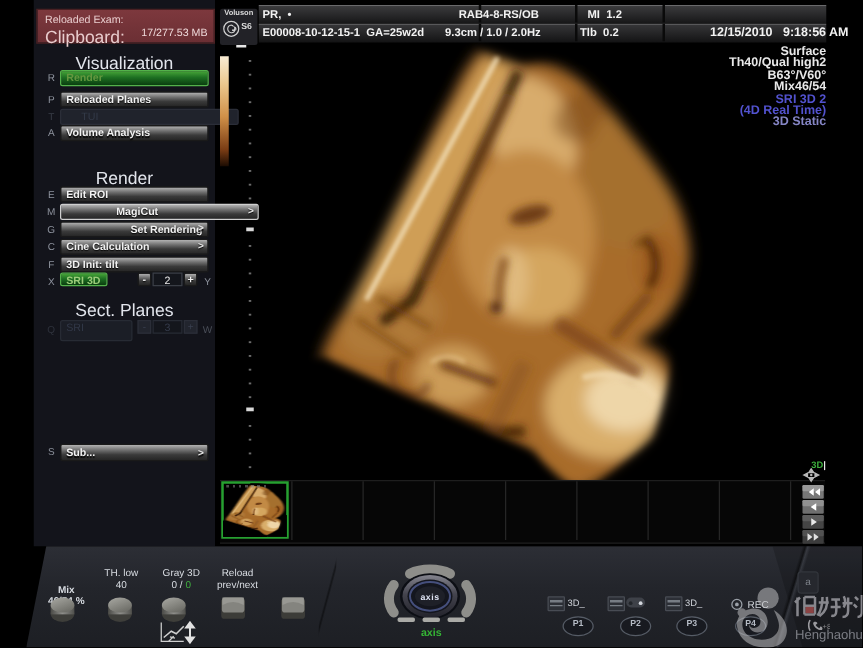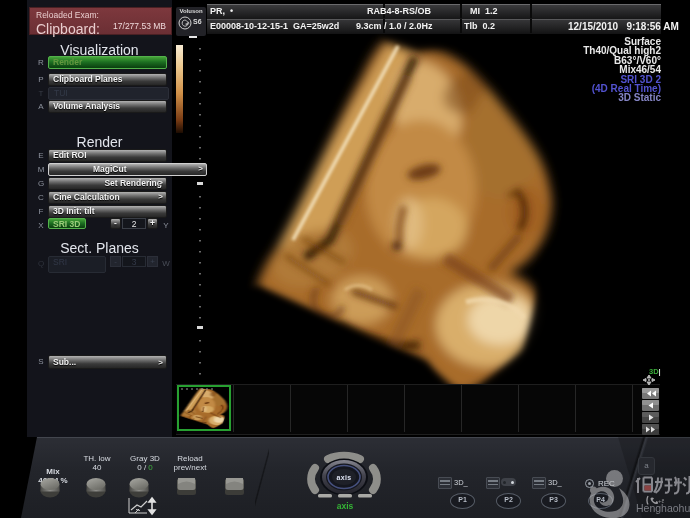--- a/index.html
+++ b/index.html
@@ -119,23 +119,23 @@
 <div class="abs" style="left:29px;top:7px;width:141px;height:26px;background:linear-gradient(#7d383d,#6b2f34);border:1px solid #4a2023;">
   <div style="position:absolute;left:6px;top:2px;color:#e9cdce;font-size:8.5px;">Reloaded Exam:</div>
   <div style="position:absolute;left:6px;top:13px;color:#e9cdce;font-size:14px;">Clipboard:</div>
   <div style="position:absolute;right:5px;top:13px;color:#efd9da;font-size:8.5px;">17/277.53 MB</div>
 </div>
 
 <div class="hdr" style="top:42px;">Visualization</div>
 <div class="lab" style="top:58px;">R</div>
 <div class="btnrow" style="top:56px;background:linear-gradient(#46a438,#1d7022 45%,#0a3e0f);border:1px solid #53b24b;border-radius:2px;color:#64973f;font-size:8.5px;font-weight:bold;line-height:10px;padding:0 4px;">Render</div>
 <div class="lab" style="top:75px;">P</div>
-<div class="btnrow btn" style="top:73px;">Clipboard Planes</div>
+<div class="btnrow btn" style="top:73px;">Reloaded Planes</div>
 <div class="lab" style="top:89px;color:#3a3e48;">T</div>
-<div class="btnrow" style="top:87px;background:#20232c;border:1px solid #2b2e38;border-radius:2px;color:#333a48;font-size:8.5px;line-height:10px;padding:0 5px;">TUI</div>
+<div class="btnrow" style="top:87px;background:#20232c;border:1px solid #2b2e38;border-radius:2px;color:#333a48;font-size:8.5px;line-height:10px;padding:0 16px;">TUI</div>
 <div class="lab" style="top:102px;">A</div>
 <div class="btnrow btn" style="top:100px;">Volume Analysis</div>
 
 <div class="hdr" style="top:134px;">Render</div>
 <div class="lab" style="top:151px;">E</div>
 <div class="btnrow btn" style="top:149px;">Edit ROI</div>
 <div class="lab" style="top:165px;">M</div>
 <div class="btnrow btn" style="top:163px;border:1px solid #cfcfcf;padding-left:44px;">MagiCut<span class="arrow">&gt;</span></div>
 <div class="lab" style="top:179px;">G</div>
 <div class="btnrow btn" style="top:177px;text-align:right;">Set Rendering<span class="arrow">&gt;</span></div>

